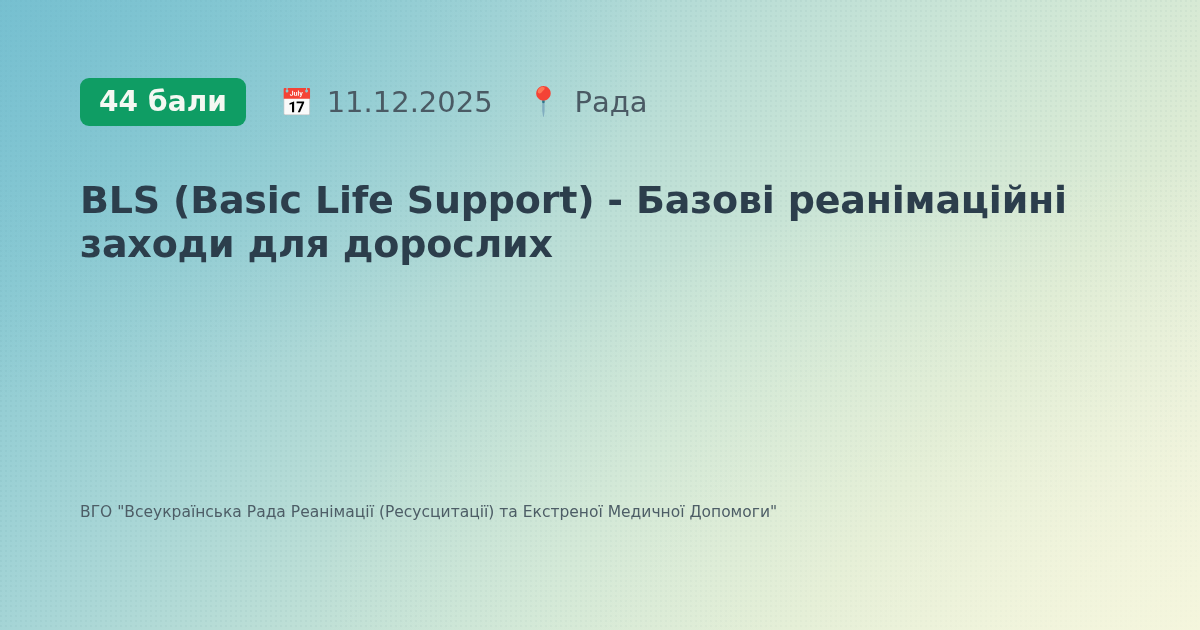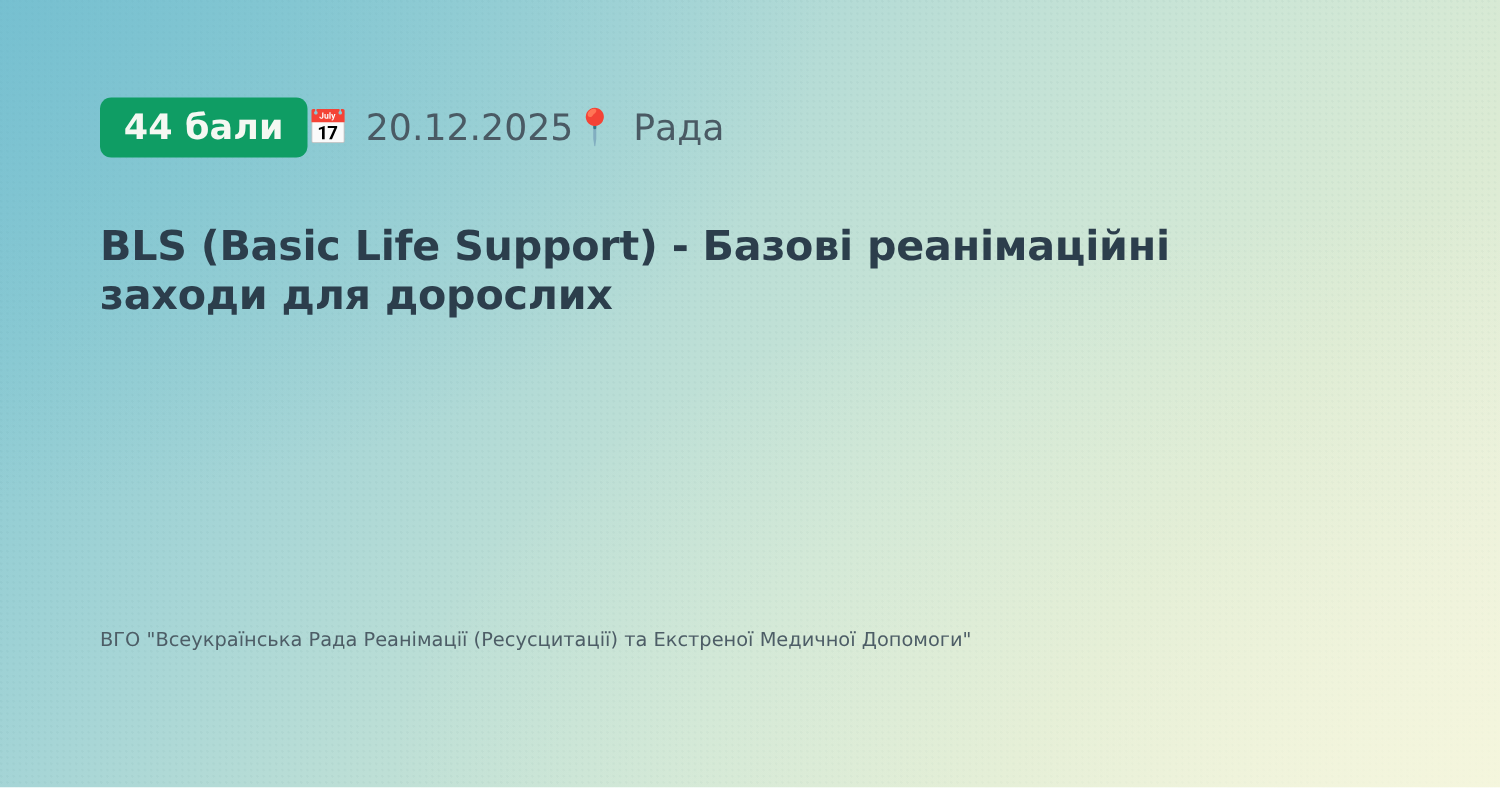--- a/index.html
+++ b/index.html
@@ -62,20 +62,21 @@
   .content {
     position: relative;
     z-index: 2;
     height: 100%;
   }
 
   
   .meta-row {
     display: flex;
     align-items: center;
+    gap: 34px;
     height: 48px;
   }
 
   .badge {
     display: inline-flex;
     align-items: center;
     justify-content: center;
     height: 48px;
     padding: 0 19px;
     border-radius: 9px;
@@ -104,21 +105,21 @@
     display: inline-block;
   }
   .meta-item .emoji.pin { font-size: 28px; }
 
   
   .title {
     margin: 0;
     padding-top: 52px;
     max-width: 1000px;
     color: #2c3e4c;
-    font-size: 33px;
+    font-size: 38px;
     font-weight: 700;
     line-height: 1.17;
     letter-spacing: -0.2px;
   }
 
   
   .footer {
     position: absolute;
     left: 80px;
     top: 500px;
@@ -135,21 +136,21 @@
 
 <div class="card">
   <div class="content">
 
     <div class="meta-row">
 
       <span class="badge">44 бали</span>
 
       <span class="meta-item">
         <span class="emoji cal">📅</span>
-        <span>20.12.2025</span>
+        <span>11.12.2025</span>
       </span>
 
       <span class="meta-item">
         <span class="emoji pin">📍</span>
         <span>Рада</span>
       </span>
 
     </div>
 
     <h1 class="title">BLS (Basic Life Support) - Базові реанімаційні заходи для дорослих</h1>

